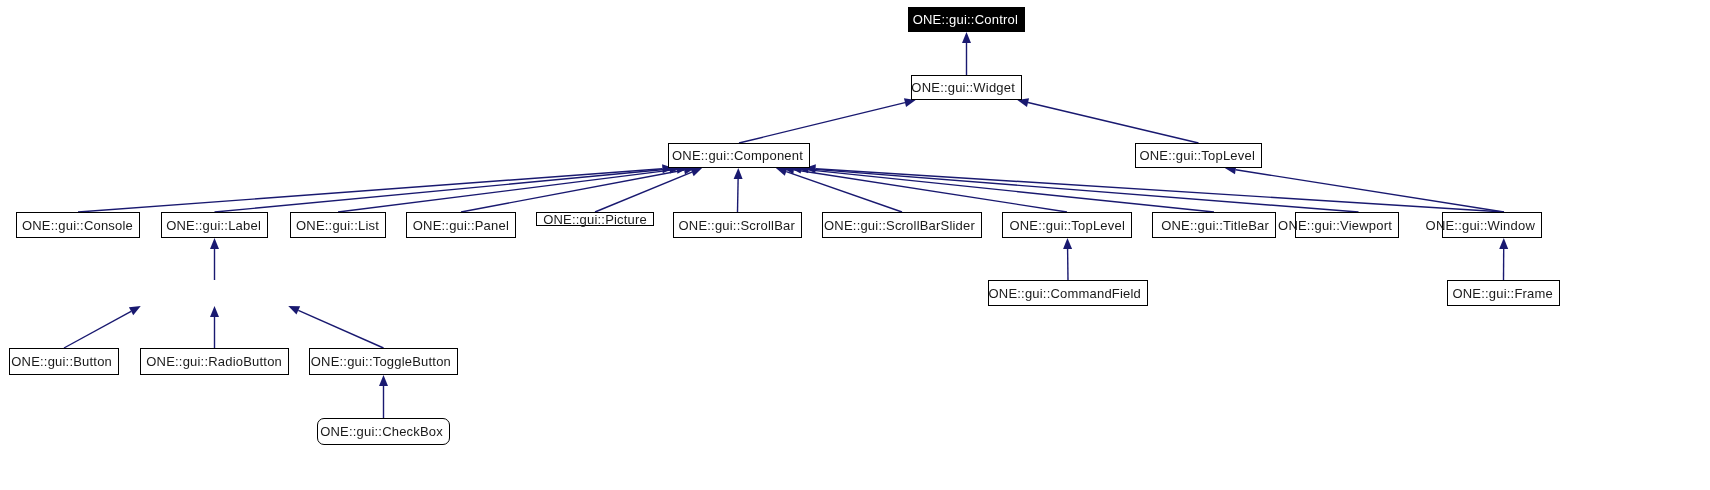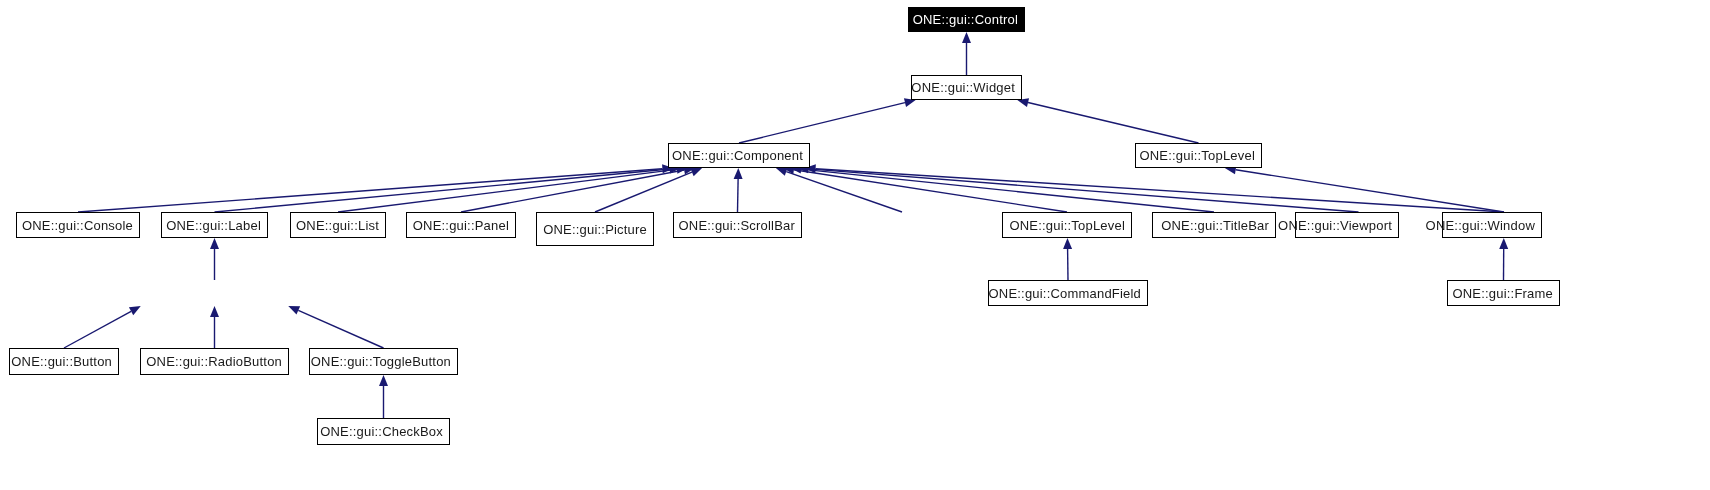--- a/index.html
+++ b/index.html
@@ -115,25 +115,28 @@
     </div>
     <div class="node" style="left: 161px; top: 212px; width: 107px; height: 26px;">
       <span class="node-label">ONE::gui::Label</span>
     </div>
     <div class="node" style="left: 290px; top: 212px; width: 96px; height: 26px;">
       <span class="node-label">ONE::gui::List</span>
     </div>
     <div class="node" style="left: 406px; top: 212px; width: 110px; height: 26px;">
       <span class="node-label">ONE::gui::Panel</span>
     </div>
-    <div class="node" style="left: 536px; top: 212px; width: 118px; height: 34px;">
+    <div class="node" style="left: 536px; top: 212px; width: 118px; height: 14px;">
       <span class="node-label">ONE::gui::Picture</span>
     </div>
     <div class="node" style="left: 673px; top: 212px; width: 129px; height: 26px;">
       <span class="node-label">ONE::gui::ScrollBar</span>
+    </div>
+    <div class="node" style="left: 822px; top: 212px; width: 160px; height: 26px;">
+      <span class="node-label">ONE::gui::ScrollBarSlider</span>
     </div>
     <div class="node" style="left: 1002px; top: 212px; width: 130px; height: 26px;">
       <span class="node-label">ONE::gui::TopLevel</span>
     </div>
     <div class="node" style="left: 1152px; top: 212px; width: 124px; height: 26px;">
       <span class="node-label">ONE::gui::TitleBar</span>
     </div>
     <div class="node" style="left: 1295px; top: 212px; width: 104px; height: 26px;">
       <span class="node-label">ONE::gui::Viewport</span>
     </div>
@@ -148,16 +151,16 @@
     </div>
     <div class="node" style="left: 9px; top: 348px; width: 110px; height: 27px;">
       <span class="node-label">ONE::gui::Button</span>
     </div>
     <div class="node" style="left: 140px; top: 348px; width: 149px; height: 27px;">
       <span class="node-label">ONE::gui::RadioButton</span>
     </div>
     <div class="node" style="left: 309px; top: 348px; width: 149px; height: 27px;">
       <span class="node-label">ONE::gui::ToggleButton</span>
     </div>
-    <div class="node" style="left: 317px; top: 418px; width: 133px; height: 27px;">
+    <div class="node" style="left: 317px; top: 418px; width: 133px; height: 27px; border-radius: 7px;">
       <span class="node-label">ONE::gui::CheckBox</span>
     </div>
   </div>
 
 </body></html>

